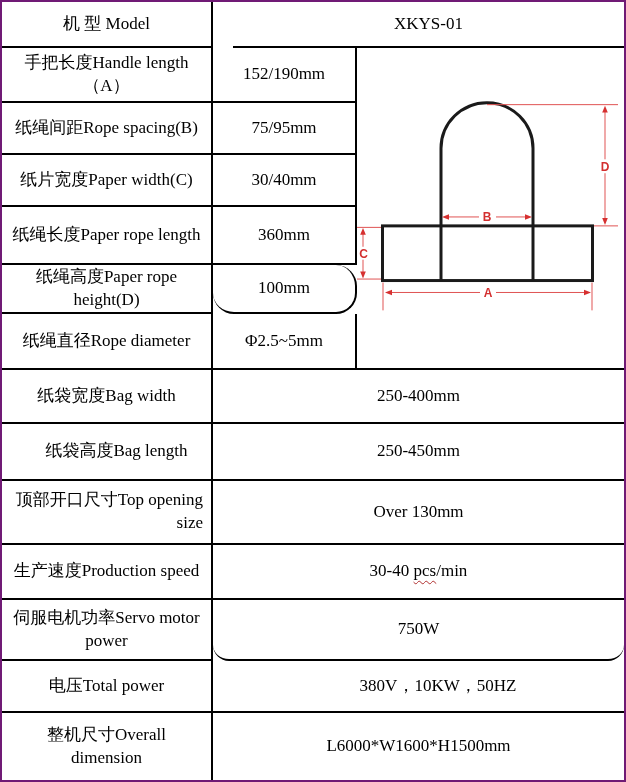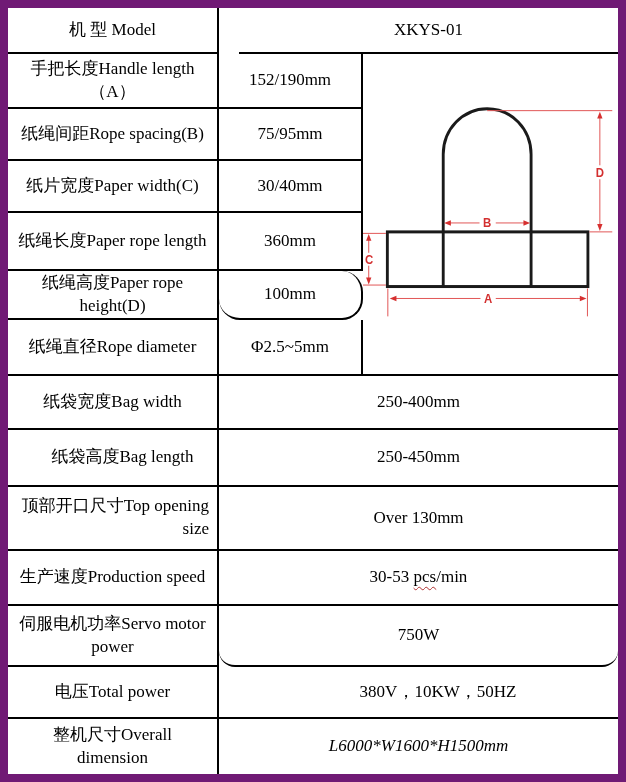--- a/index.html
+++ b/index.html
@@ -7,21 +7,21 @@
   body {
     width: 626px; height: 782px;
     font-family: "Liberation Serif", serif;
     color: #000000;
   }
   .spec-table {
     width: 626px; height: 782px;
     display: grid;
     grid-template-columns: 211px 144px 1fr;
     grid-template-rows: 46px 55px 52px 52px 58px 49px 56px 54px 57px 64px 55px 61px 52px 1fr;
-    border: 8px solid #701a75;
+    border: 2px solid #701a75;
     background: #ffffff;
   }
   .c {
     display: flex; align-items: center; justify-content: center;
     text-align: center;
     border-right: 2px solid #000000;
     border-bottom: 2px solid #000000;
     font-size: 17px; line-height: 1.35;
     padding: 1px 8px;
     overflow: hidden;
@@ -168,37 +168,37 @@
     <span>顶部开口尺寸Top opening size</span>
   </div>
   <div class="c no-r span2" style="grid-row:10;">
     <span>Over 130mm</span>
   </div>
 
   <div class="c" style="grid-column:1; grid-row:11;">
     <span>生产速度Production speed</span>
   </div>
   <div class="c no-r span2" style="grid-row:11;">
-    <span><span>30-53 </span><span class="wavy">pcs</span><span>/min</span></span>
+    <span><span>30-40 </span><span class="wavy">pcs</span><span>/min</span></span>
   </div>
 
   <div class="c" style="grid-column:1; grid-row:12;">
     <span>伺服电机功率Servo motor power</span>
   </div>
   <div class="c no-r span2" style="grid-row:12;border-radius:16px;">
     <span>750W</span>
   </div>
 
   <div class="c" style="grid-column:1; grid-row:13;">
     <span>电压Total power</span>
   </div>
   <div class="c no-r span2" style="grid-row:13;padding-left:47px;">
     <span>380V，10KW，50HZ</span>
   </div>
 
   <div class="c no-b" style="grid-column:1; grid-row:14;">
     <span>整机尺寸Overall dimension</span>
   </div>
-  <div class="c no-r no-b span2" style="grid-row:14;font-style:italic;">
+  <div class="c no-r no-b span2" style="grid-row:14;">
     <span>L6000*W1600*H1500mm</span>
   </div>
 
 </div>
 
 </body></html>

